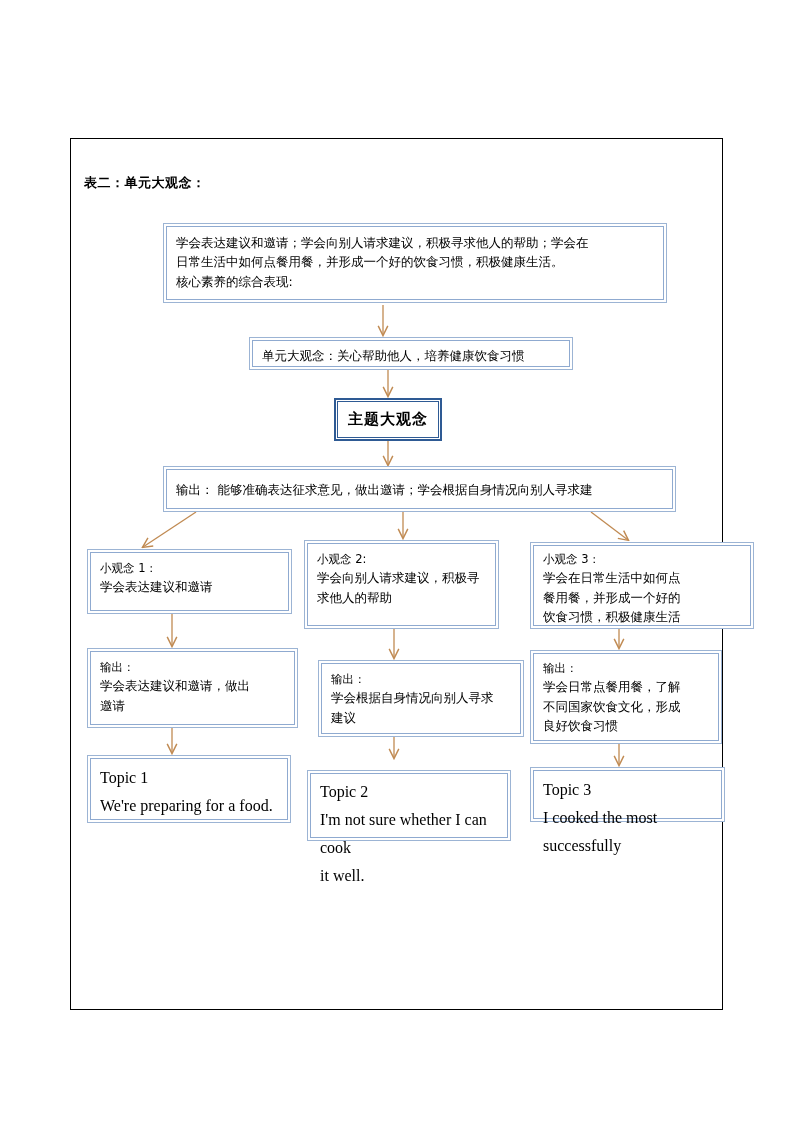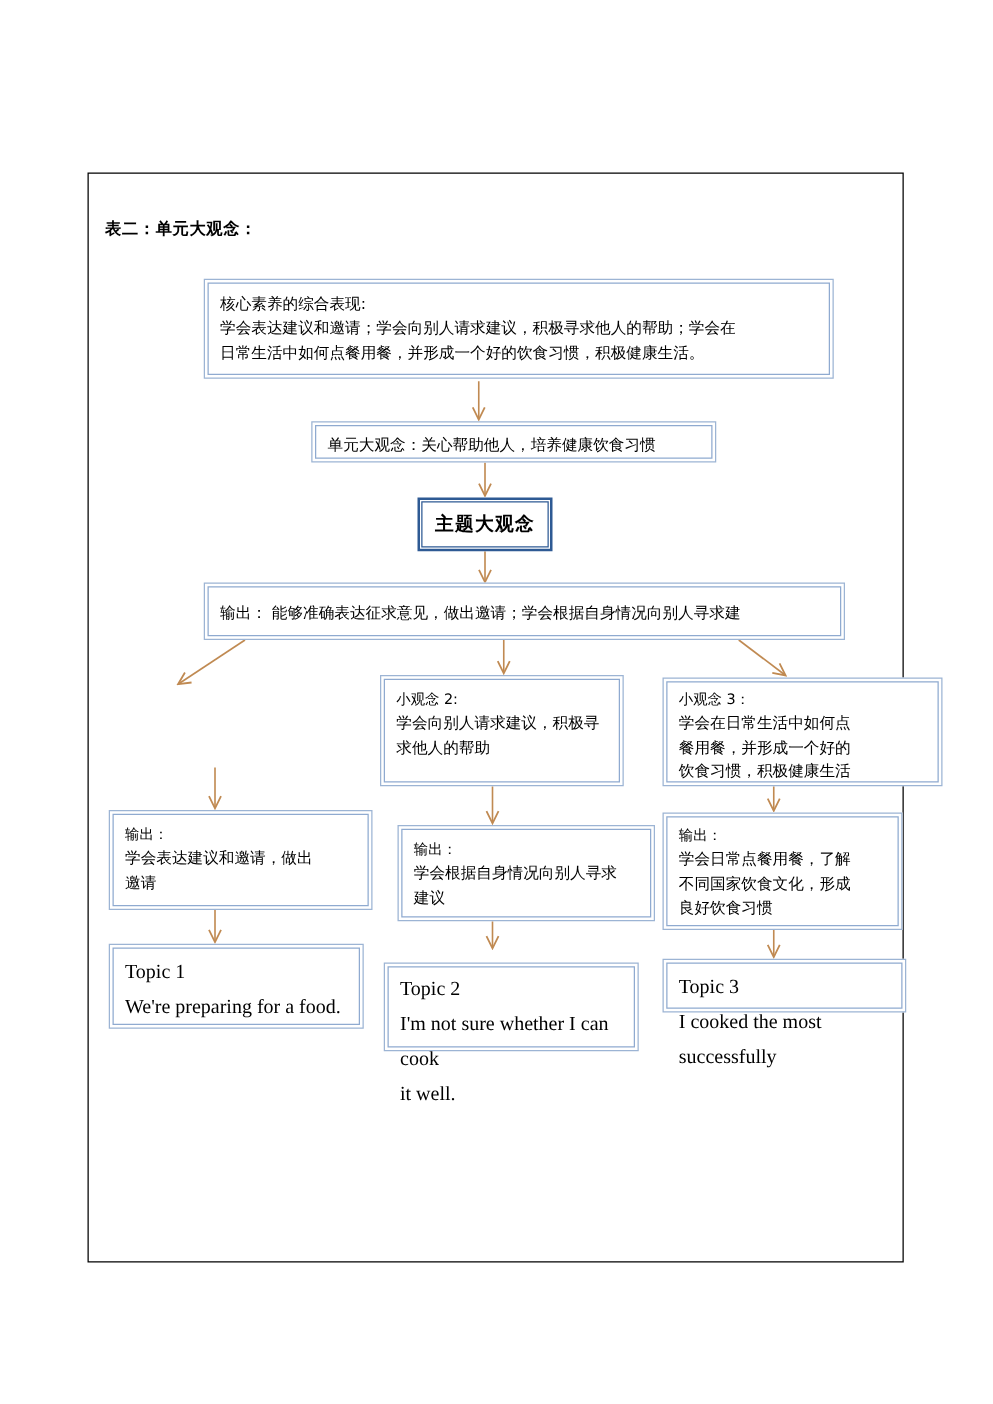--- a/index.html
+++ b/index.html
@@ -132,23 +132,23 @@
       <line x1="394" y1="629" x2="394" y2="658"></line>
       <line x1="619" y1="629" x2="619" y2="648"></line>
       <line x1="172" y1="728" x2="172" y2="753"></line>
       <line x1="394" y1="737" x2="394" y2="758"></line>
       <line x1="619" y1="744" x2="619" y2="765"></line>
     </g>
   </svg>
 
   <div class="flow-box" style="left:163px; top:223px; width:504px; height:80px;">
     <div class="inner">
-      <span class="cn label-line">核心素养的综合表现:</span>
       <span class="cn label-line">学会表达建议和邀请；学会向别人请求建议，积极寻求他人的帮助；学会在
 日常生活中如何点餐用餐，并形成一个好的饮食习惯，积极健康生活。</span>
+      <span class="cn label-line">核心素养的综合表现:</span>
     </div>
   </div>
 
   <div class="flow-box thick" style="left:334px; top:398px; width:108px; height:43px;">
     <div class="inner">
       <span class="cn center-big">主题大观念</span>
     </div>
   </div>
 
   <div class="flow-box" style="left:249px; top:337px; width:324px; height:33px;">
@@ -156,20 +156,26 @@
       <span class="cn label-line">单元大观念：关心帮助他人，培养健康饮食习惯</span>
     </div>
   </div>
 
   <div class="flow-box" style="left:163px; top:466px; width:513px; height:46px;">
     <div class="inner" style="padding-top:10px;">
       <span class="cn label-line">输出： 能够准确表达征求意见，做出邀请；学会根据自身情况向别人寻求建</span>
     </div>
   </div>
 
+  <div class="flow-box" style="left:87px; top:549px; width:205px; height:65px;">
+    <div class="inner">
+      <span class="cn small label-line">小观念 1：</span>
+      <span class="cn label-line">学会表达建议和邀请</span>
+    </div>
+  </div>
 
   <div class="flow-box" style="left:304px; top:540px; width:195px; height:89px;">
     <div class="inner">
       <span class="cn small label-line">小观念 2:</span>
       <span class="cn label-line">学会向别人请求建议，积极寻
 求他人的帮助</span>
     </div>
   </div>
 
   <div class="flow-box" style="left:530px; top:542px; width:224px; height:87px;">
@@ -214,20 +220,20 @@
   </div>
 
   <div class="flow-box" style="left:307px; top:770px; width:204px; height:71px;">
     <div class="inner" style="padding-top:4px;">
       <span class="en label-line">Topic 2</span>
       <span class="en label-line">I'm not sure whether I can cook
 it well.</span>
     </div>
   </div>
 
-  <div class="flow-box" style="left:530px; top:767px; width:195px; height:43px;">
+  <div class="flow-box" style="left:530px; top:767px; width:195px; height:55px;">
     <div class="inner" style="padding-top:5px;">
       <span class="en label-line">Topic 3</span>
       <span class="en label-line">I cooked the most successfully</span>
     </div>
   </div>
 
 </div>
 
 </body></html>

